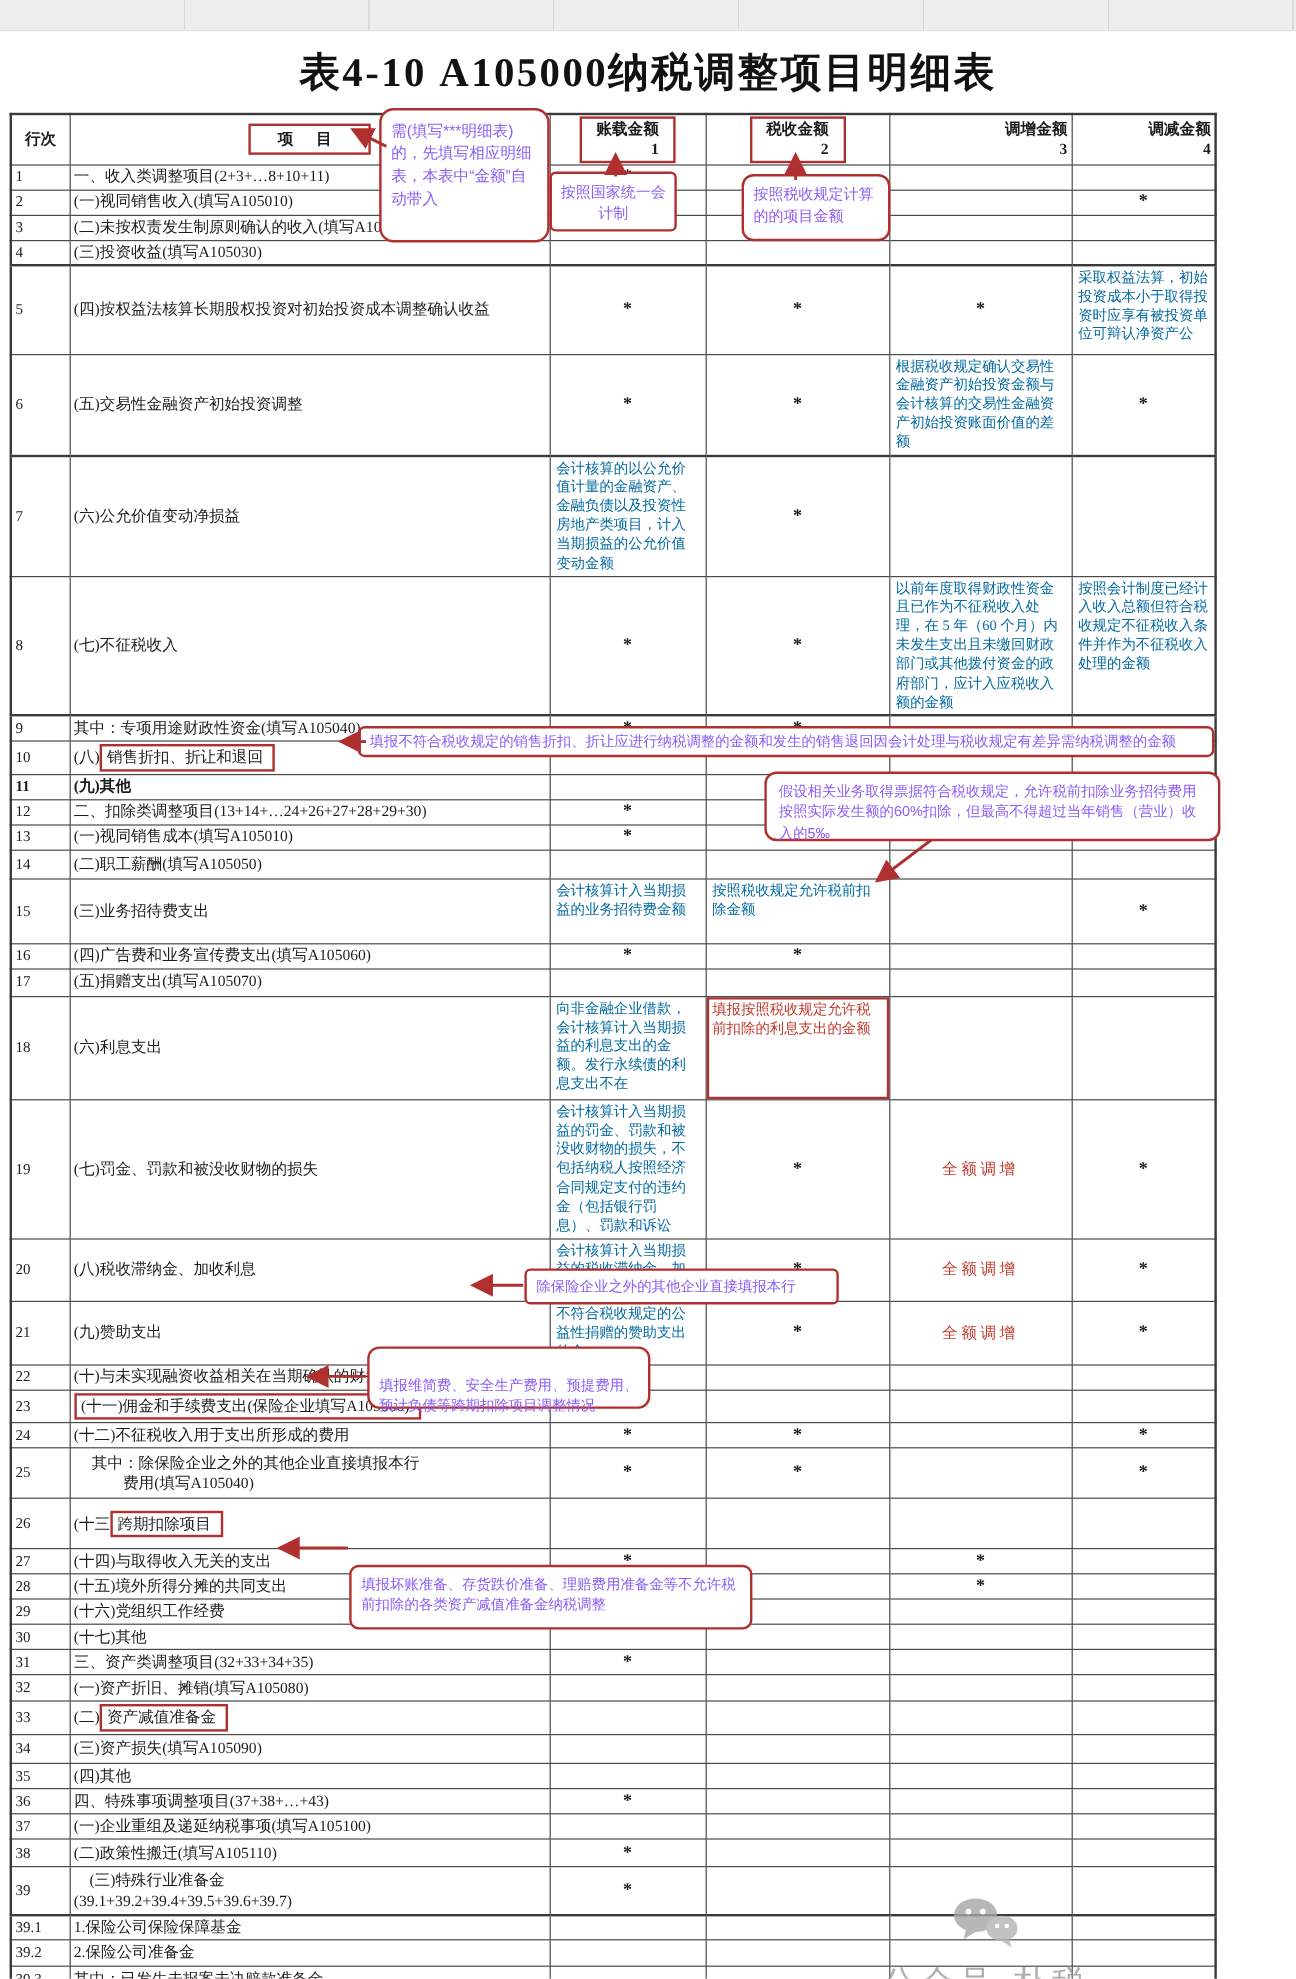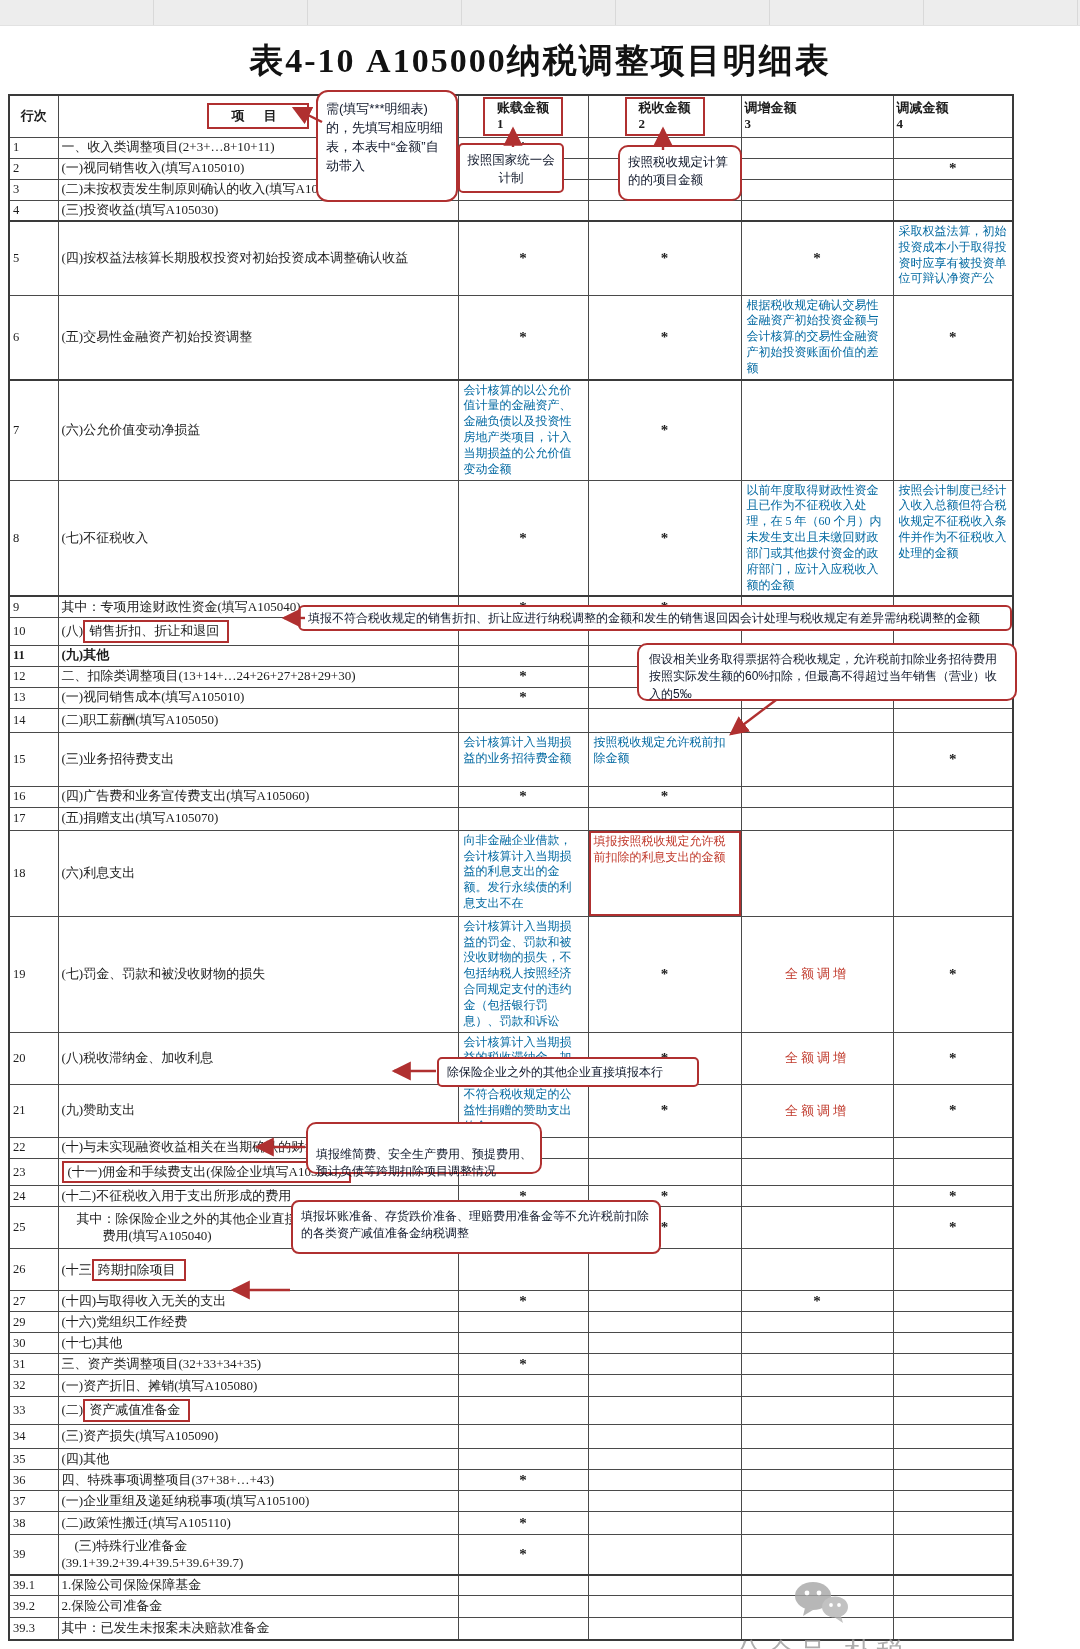--- a/index.html
+++ b/index.html
@@ -21,53 +21,53 @@
     border-collapse:collapse;table-layout:fixed;
     margin-left:8px;width:1004px;
     font-size:13px;
   }
   table.form th,table.form td{
     border:1px solid #4a4a4a;vertical-align:middle;
     padding:1px 3px;overflow:hidden;
   }
   table.form{border:2px solid #3a3a3a;}
   thead th{font-weight:bold;text-align:center;padding:2px;}
-  th .hdr-stack{display:flex;flex-direction:column;align-items:flex-start;line-height:1.25;}
+  th .hdr-stack{display:flex;flex-direction:column;align-items:flex-end;line-height:1.25;}
   .hdr-inner-box{border:2px solid #b03030;padding:1px 12px;display:inline-block;}
   .item-hdr-box{border:2px solid #b03030;padding:2px 22px;display:inline-block;letter-spacing:8px;}
   td.rowno{width:49px;text-align:left;font-size:12.5px;padding-left:4px;}
   td.item{width:400px;text-align:left;white-space:pre-wrap;line-height:1.3;padding-left:6px;}
   td.item.ind{padding-left:18px;}
   tr.tb td{border-top:2px solid #3a3a3a;}
   .ibox{border:2px solid #b03030;display:inline-block;padding:1px 8px 1px 4px;margin:1px 0;}
   td.amt{text-align:center;}
   td.amt.star{font-size:15px;font-weight:bold;}
   td.amt.note{
     color:#0369a1;text-align:left;font-size:12px;line-height:1.32;
     padding:2px 5px;vertical-align:top;
   }
   td.amt.notebox{
     color:#c0392b;text-align:left;font-size:12px;line-height:1.32;
     padding:3px 5px;vertical-align:top;box-shadow:inset 0 0 0 2px #b03030;
   }
   td.amt.redcenter{color:#c0392b;font-size:13px;letter-spacing:3px;}
   
   .ann{
-    position:absolute;background:#ffffff;border:2px solid #b03030;color:#0f172a;
+    position:absolute;background:#ffffff;border:2px solid #b03030;color:#8b5cf6;
     font-family:"Liberation Sans",sans-serif;line-height:1.45;z-index:20;
     box-sizing:border-box;
   }
   .ann-need{left:316px;top:90px;width:142px;min-height:112px;border-radius:12px;padding:8px 8px;font-size:13px;}
   .ann-acct{left:458px;top:143px;width:106px;height:50px;border-radius:5px;padding:6px 6px;font-size:12.5px;text-align:center;}
   .ann-tax{left:618px;top:145px;width:124px;height:56px;border-radius:10px;padding:6px 8px;font-size:12.5px;}
   .ann-discount{left:298px;top:605px;width:714px;height:26px;border-radius:6px;padding:3px 8px;font-size:12px;white-space:nowrap;}
   .ann-entertain{left:637px;top:643px;width:380px;height:58px;border-radius:10px;padding:6px 10px;font-size:12px;}
   .ann-commission{left:437px;top:1057px;width:262px;height:30px;border-radius:5px;padding:5px 8px;font-size:12px;white-space:nowrap;}
   .ann-crossperiod{left:306px;top:1122px;width:236px;height:52px;border-radius:10px;padding:22px 8px;font-size:12px;}
-  .ann-impairment{left:291px;top:1200px;width:370px;height:54px;border-radius:8px;padding:6px 8px;font-size:12px;}
+  .ann-impairment{left:291px;top:1304px;width:336px;height:54px;border-radius:8px;padding:6px 8px;font-size:12px;}
   .arrow-overlay{position:absolute;left:0;top:0;width:1080px;height:1649px;pointer-events:none;z-index:25;}
   .watermark{
     position:absolute;left:735px;top:1580px;display:flex;align-items:center;gap:10px;
     color:#9a9a9a;font-family:Liberation Sans, sans-serif;font-size:28px;letter-spacing:4px;
     opacity:.8;z-index:30;flex-direction:column;
   }
 </style>
 </head>
 <body>
 
@@ -332,20 +332,28 @@
       </tr>
       <tr style="height: 21px;">
         <td class="rowno">27</td>
         <td class="item">(十四)与取得收入无关的支出</td>
         <td class="amt star">*</td>
         <td class="amt"></td>
         <td class="amt star">*</td>
         <td class="amt"></td>
       </tr>
       <tr style="height: 21px;">
+        <td class="rowno">28</td>
+        <td class="item">(十五)境外所得分摊的共同支出</td>
+        <td class="amt star">*</td>
+        <td class="amt"></td>
+        <td class="amt star">*</td>
+        <td class="amt"></td>
+      </tr>
+      <tr style="height: 21px;">
         <td class="rowno">29</td>
         <td class="item">(十六)党组织工作经费</td>
         <td class="amt"></td>
         <td class="amt"></td>
         <td class="amt"></td>
         <td class="amt"></td>
       </tr>
       <tr style="height: 21px;">
         <td class="rowno">30</td>
         <td class="item">(十七)其他</td>

